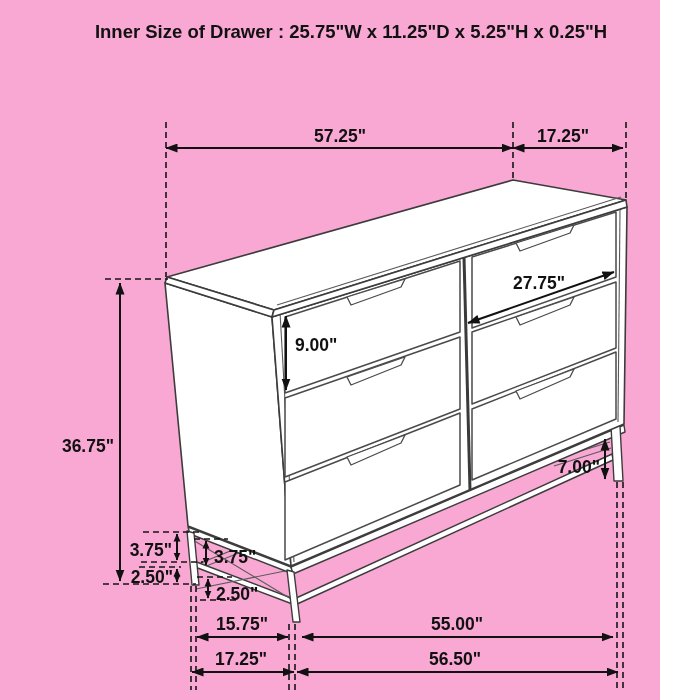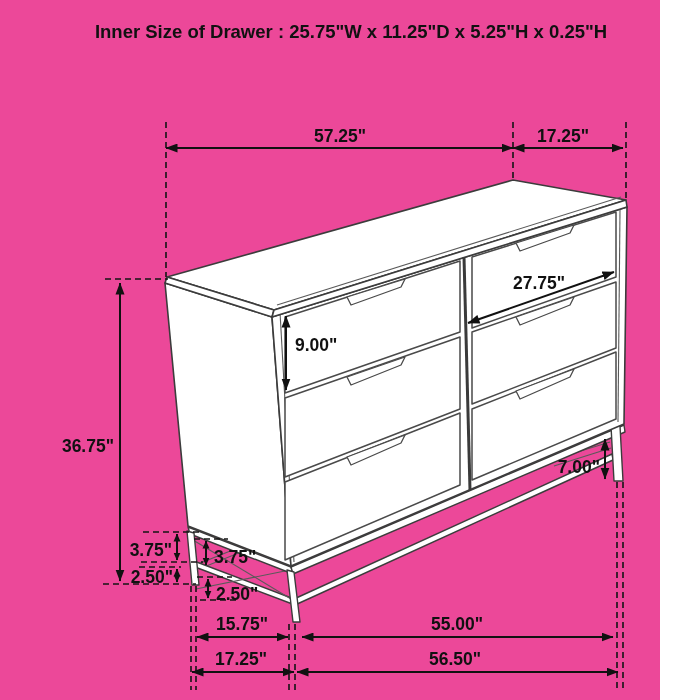--- a/index.html
+++ b/index.html
@@ -1,16 +1,16 @@
 <!DOCTYPE html>
 <html><head>
 <meta charset="utf-8">
 <style>
   html,body{margin:0;padding:0;background:#ffffff;}
-  .stage{position:relative;width:660px;height:700px;background:#ec4899;overflow:hidden;
+  .stage{position:relative;width:660px;height:700px;background:#f9a8d4;overflow:hidden;
          font-family:"Liberation Sans",sans-serif;}
   svg{display:block;}
   .title-text{font:bold 18.5px "Liberation Sans",sans-serif;fill:#111;}
   .lbl{font:bold 17.5px "Liberation Sans",sans-serif;fill:#111;}
   .dim{stroke:#111;stroke-width:2;fill:none;}
   .dash{stroke:#151515;stroke-width:1.6;stroke-dasharray:6 4;fill:none;}
   .wood{fill:#ffffff;stroke:#3c3c3c;stroke-width:1.6;stroke-linejoin:round;}
   .thin{stroke:#5a5a5a;stroke-width:1.1;fill:none;}
   .base{fill:#ffffff;stroke:#3c3c3c;stroke-width:1.4;stroke-linejoin:round;}
   .drawer{fill:#ffffff;stroke:#4a4a4a;stroke-width:1.5;stroke-linejoin:round;}

